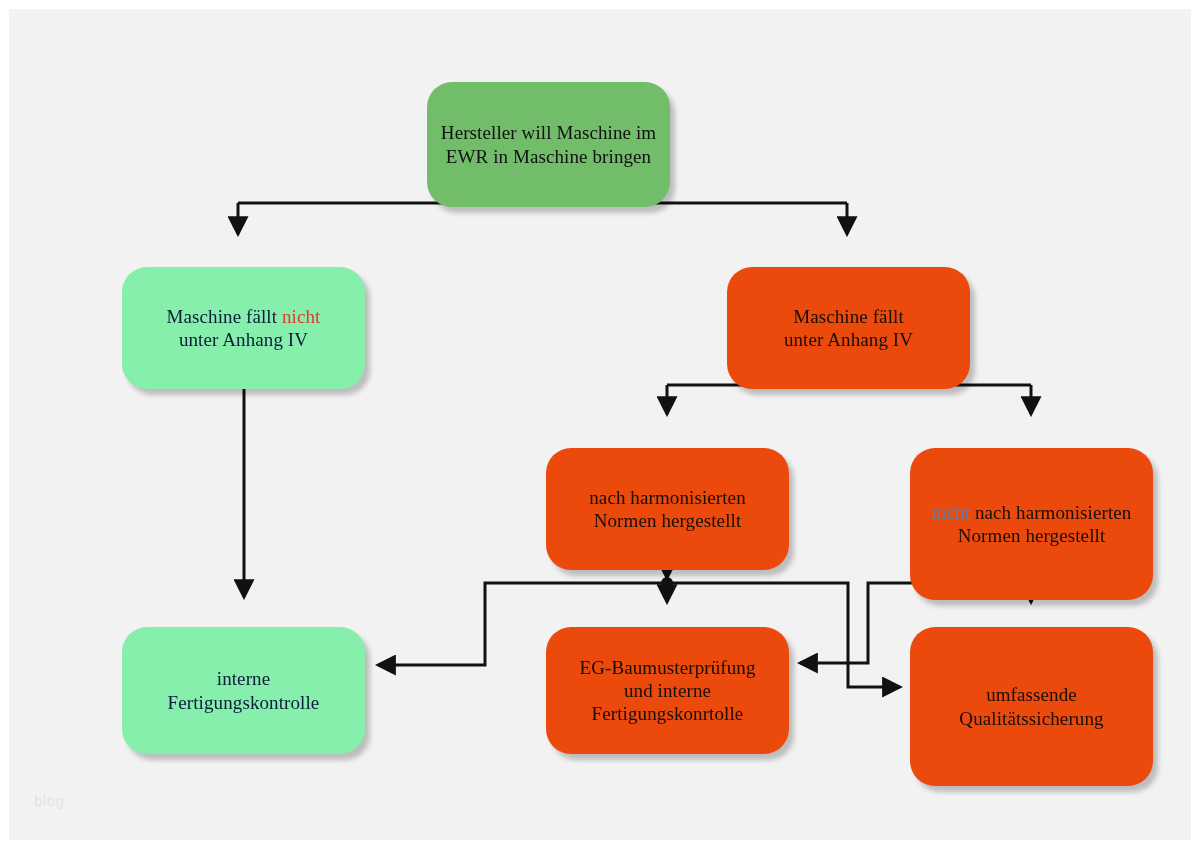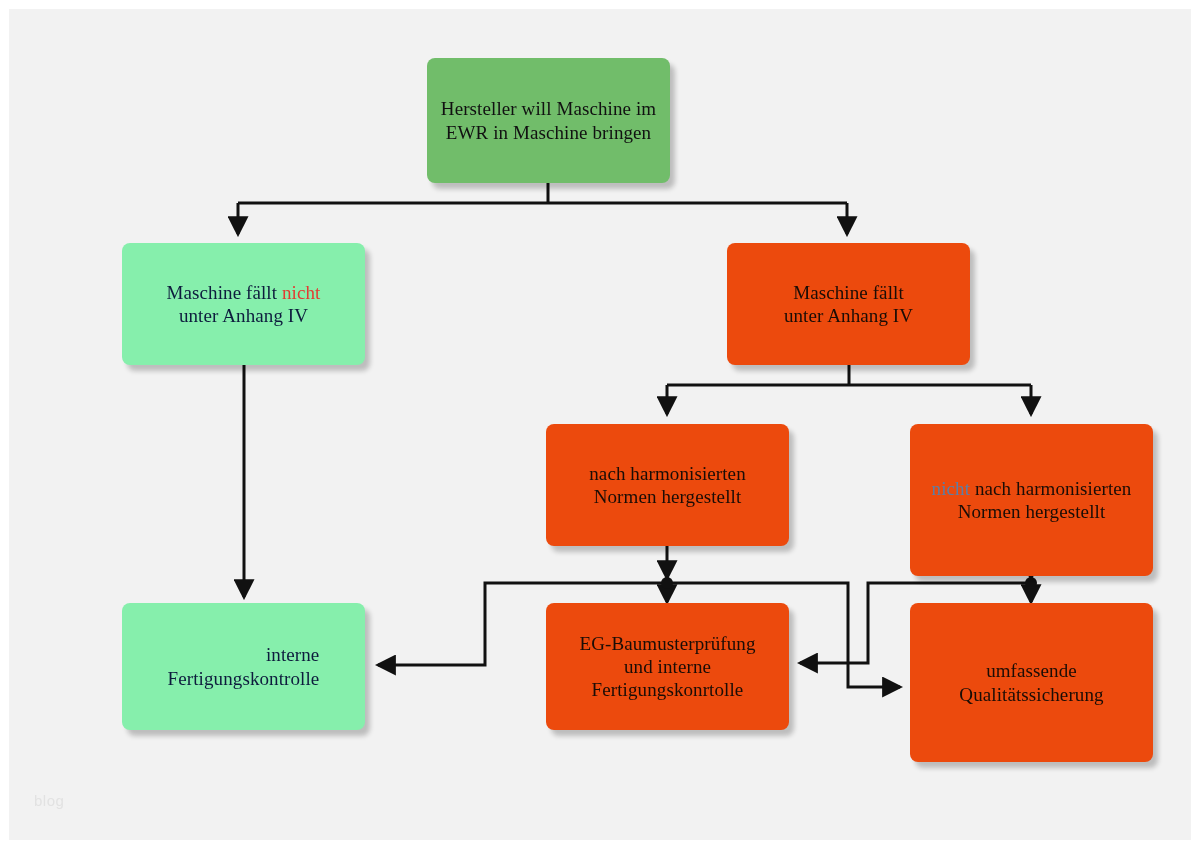--- a/index.html
+++ b/index.html
@@ -36,28 +36,29 @@
     position: absolute;
     left: 0; top: 0;
     width: 1200px;
     height: 849px;
     z-index: 2;
     pointer-events: none;
   }
   .node {
     position: absolute;
     box-sizing: border-box;
-    border-radius: 8px;
+    border-radius: 25px;
     display: flex;
     align-items: center;
     justify-content: center;
     text-align: center;
     z-index: 5;
     box-shadow: 5px 6px 5px rgba(0,0,0,0.22);
     padding: 10px 10px;
+    margin-top: 24px;
   }
   .node .label {
     line-height: 1.22;
     font-size: 19px;
     color: #111111;
     letter-spacing: 0.1px;
   }
   .node.green { background: #71bd6a; }
   .node.blue  { background: #86efac; }
   .node.blue .label { color: #0d1c3d; }
@@ -149,21 +150,21 @@
     </div>
   </div>
 
   <div class="node orange" style="left:910px; top:424px; width:243px; height:152px;">
     <div class="label">
       <div><span class="hl-blue">nicht</span><span> nach harmonisierten</span></div>
       <div>Normen hergestellt</div>
     </div>
   </div>
 
-  <div class="node blue" style="left:122px; top:603px; width:243px; height:127px;text-align:right;">
+  <div class="node blue" style="left:122px; top:603px; width:243px; height:127px;">
     <div class="label">
       <div>interne</div>
       <div>Fertigungskontrolle</div>
     </div>
   </div>
 
   <div class="node orange" style="left:546px; top:603px; width:243px; height:127px;">
     <div class="label">
       <div>EG-Baumusterprüfung</div>
       <div>und interne</div>

